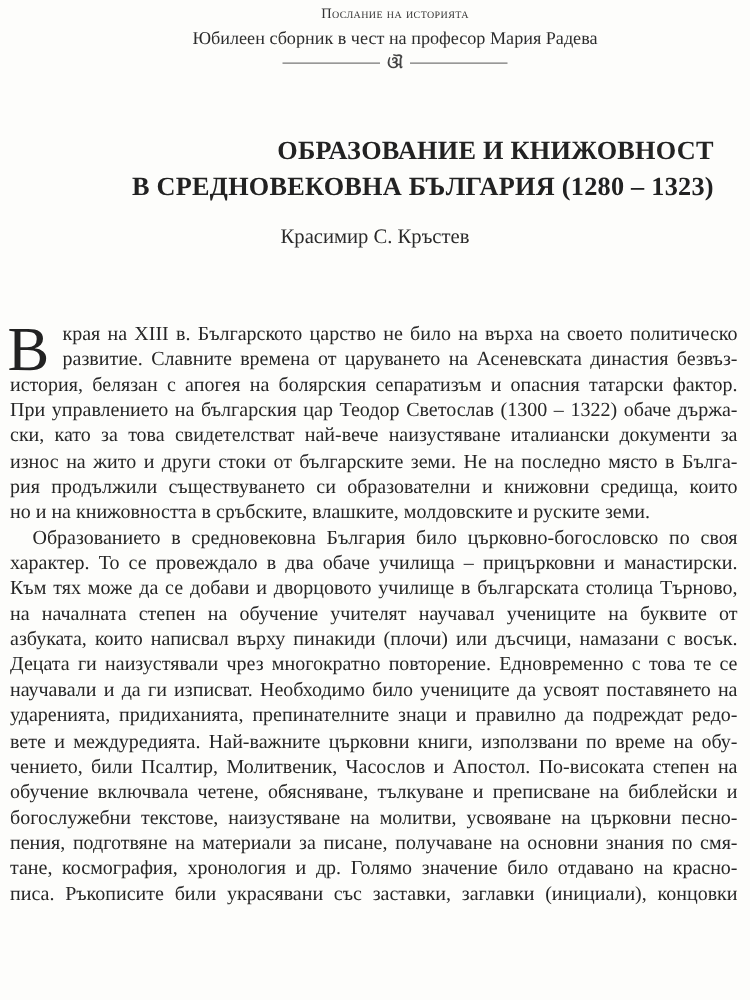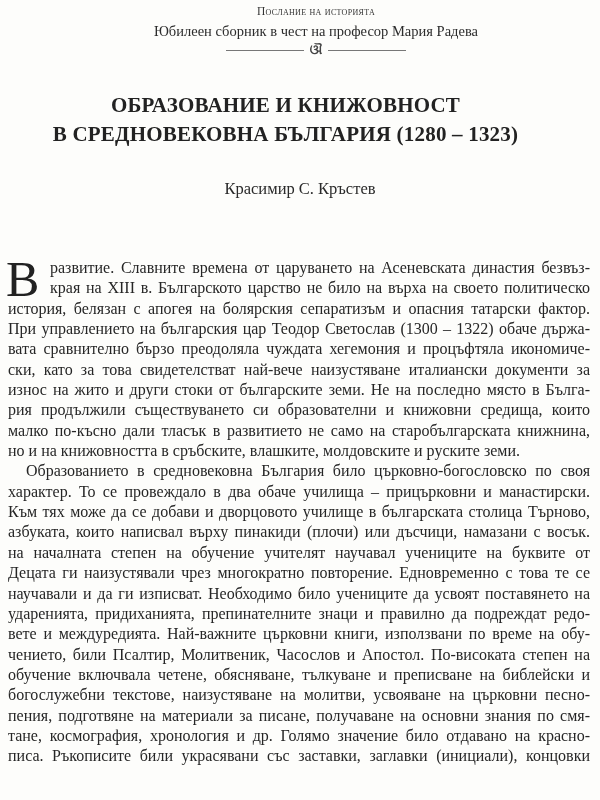--- a/index.html
+++ b/index.html
@@ -15,21 +15,21 @@
       line-height: 14px; color: #333;
     }
     .volume-title { font-size: 14.5px; line-height: 18px; margin-top: 4px; color: #2c2c2c; }
     .ornament-row {
       display: flex; align-items: center; justify-content: center;
       margin-top: 3px; height: 14px;
     }
     .ornament-line { width: 78px; height: 1px; background: #777; }
     .ornament { font-size: 13px; margin: 0 6px; color: #444; line-height: 14px; font-weight: bold; }
 
-    .title-block { position: absolute; top: 91px; left: 0; width: 571px; text-align: center; }
+    .title-block { position: absolute; top: 106px; left: 0; width: 571px; text-align: right; }
     .title-line {
       font-size: 21px; font-weight: bold; line-height: 29px; letter-spacing: 0.2px; color: #222;
     }
     .author { position: absolute; top: 179px; left: 0; width: 600px; text-align: center;
       font-size: 16.5px; color: #2a2a2a; }
 
     .body-text {
       position: absolute; top: 258px; left: 8px; width: 582px;
       font-size: 16px; line-height: 20.35px; text-align: justify; color: #262626;
     }
@@ -58,35 +58,33 @@
 
 <section class="title-block">
   <div class="title-line">ОБРАЗОВАНИЕ И КНИЖОВНОСТ</div>
   <div class="title-line">В СРЕДНОВЕКОВНА БЪЛГАРИЯ (1280 – 1323)</div>
 </section>
 
 <div class="author">Красимир С. Кръстев</div>
 
 <article class="body-text">
   <span class="dropcap">В</span>
+  <span class="line dropcap-indent"><span class="inner">края на XIII в. Българското царство не било на върха на своето политическо</span></span>
   <span class="line dropcap-indent"><span class="inner">развитие. Славните времена от царуването на Асеневската династия безвъз-</span></span>
-  <span class="line dropcap-indent"><span class="inner">края на XIII в. Българското царство не било на върха на своето политическо</span></span>
   <span class="line"><span class="inner">история, белязан с апогея на болярския сепаратизъм и опасния татарски фактор.</span></span>
   <span class="line"><span class="inner">При управлението на българския цар Теодор Светослав (1300 – 1322) обаче държа-</span></span>
-  <span class="line"><span class="inner">вата сравнително бързо преодоляла чуждата хегемония и процъфтяла икономиче-</span></span>
   <span class="line"><span class="inner">ски, като за това свидетелстват най-вече наизустяване италиански документи за</span></span>
   <span class="line"><span class="inner">износ на жито и други стоки от българските земи. Не на последно място в Бълга-</span></span>
   <span class="line"><span class="inner">рия продължили съществуването си образователни и книжовни средища, които</span></span>
-  <span class="line"><span class="inner">малко по-късно дали тласък в развитието не само на старобългарската книжнина,</span></span>
   <span class="line last"><span class="inner" style="text-align-last:left">но и на книжовността в сръбските, влашките, молдовските и руските земи.</span></span>
   <span class="line indent"><span class="inner">Образованието в средновековна България било църковно-богословско по своя</span></span>
   <span class="line"><span class="inner">характер. То се провеждало в два обаче училища – прицърковни и манастирски.</span></span>
   <span class="line"><span class="inner">Към тях може да се добави и дворцовото училище в българската столица Търново,</span></span>
+  <span class="line"><span class="inner">на началната степен на обучение учителят научавал учениците на буквите от</span></span>
   <span class="line"><span class="inner">азбуката, които написвал върху пинакиди (плочи) или дъсчици, намазани с восък.</span></span>
-  <span class="line"><span class="inner">на началната степен на обучение учителят научавал учениците на буквите от</span></span>
   <span class="line"><span class="inner">Децата ги наизустявали чрез многократно повторение. Едновременно с това те се</span></span>
   <span class="line"><span class="inner">научавали и да ги изписват. Необходимо било учениците да усвоят поставянето на</span></span>
   <span class="line"><span class="inner">ударенията, придиханията, препинателните знаци и правилно да подреждат редо-</span></span>
   <span class="line"><span class="inner">вете и междуредията. Най-важните църковни книги, използвани по време на обу-</span></span>
   <span class="line"><span class="inner">чението, били Псалтир, Молитвеник, Часослов и Апостол. По-високата степен на</span></span>
   <span class="line"><span class="inner">обучение включвала четене, обясняване, тълкуване и преписване на библейски и</span></span>
   <span class="line"><span class="inner">богослужебни текстове, наизустяване на молитви, усвояване на църковни песно-</span></span>
   <span class="line"><span class="inner">пения, подготвяне на материали за писане, получаване на основни знания по смя-</span></span>
   <span class="line"><span class="inner">тане, космография, хронология и др. Голямо значение било отдавано на красно-</span></span>
   <span class="line"><span class="inner">писа. Ръкописите били украсявани със заставки, заглавки (инициали), концовки</span></span>

